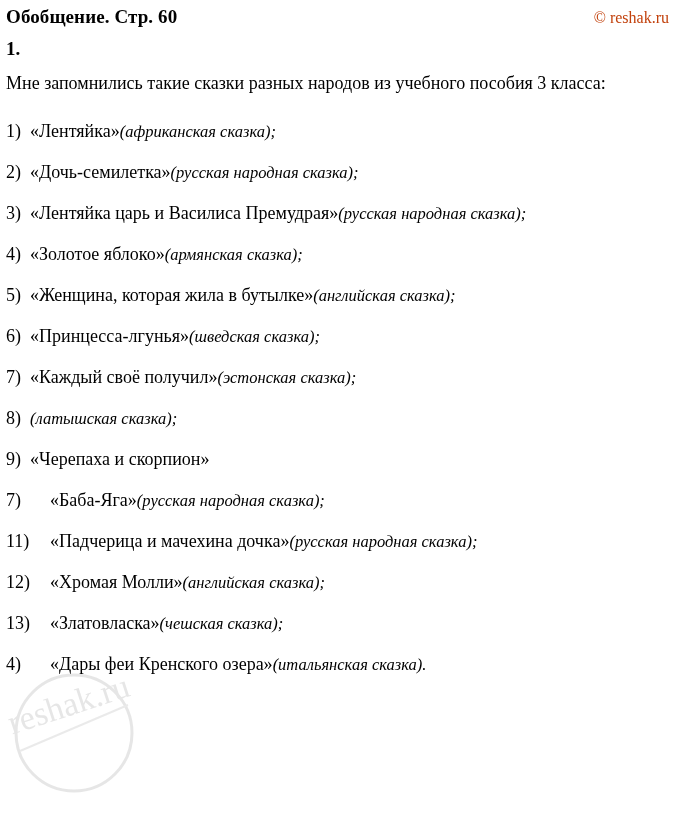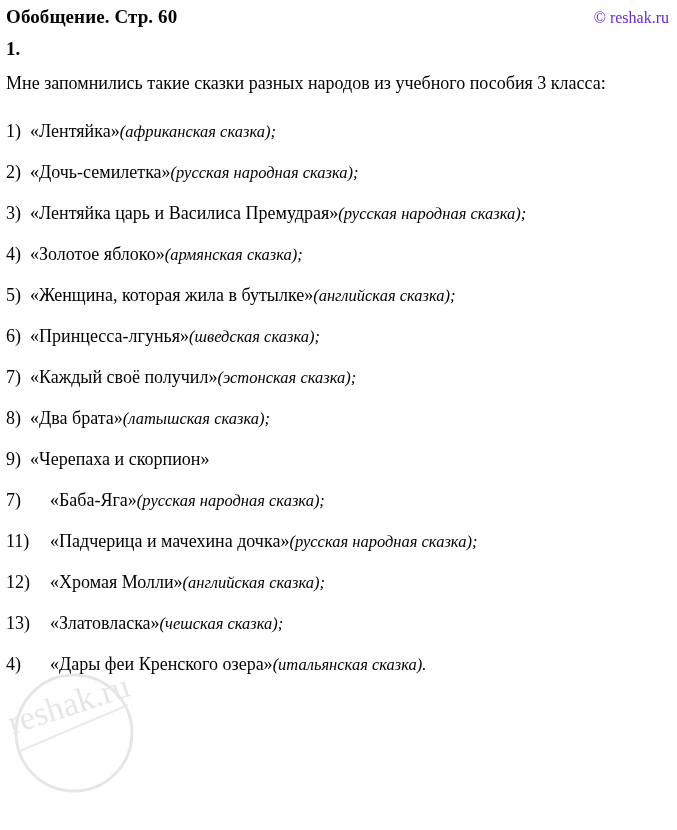--- a/index.html
+++ b/index.html
@@ -28,21 +28,21 @@
     align-items: baseline;
     padding: 6px 8px 0 6px;
   }
   .header-title {
     font-weight: bold;
     font-size: 19px;
     letter-spacing: 0.1px;
   }
   .header-brand {
     font-size: 16px;
-    color: #6d28d9;
+    color: #c2410c;
     white-space: nowrap;
   }
   .task-number {
     font-weight: bold;
     font-size: 19px;
     padding: 10px 0 0 6px;
   }
   .intro {
     font-size: 18px;
     line-height: 1.55;
@@ -139,21 +139,20 @@
     </div>
 
     <div class="item">
       <span class="item-num">7)</span>
       <span class="item-text">«Каждый своё получил»</span>
       <span class="note">(эстонская сказка);</span>
     </div>
 
     <div class="item">
       <span class="item-num">8)</span>
-      <span class="item-text">«Два брата»</span>
       <span class="note">(латышская сказка);</span>
     </div>
 
     <div class="item">
       <span class="item-num">9)</span>
       <span class="item-text">«Черепаха и скорпион»</span>
     </div>
 
     <div class="item">
       <span class="item-num wide">7)</span>

